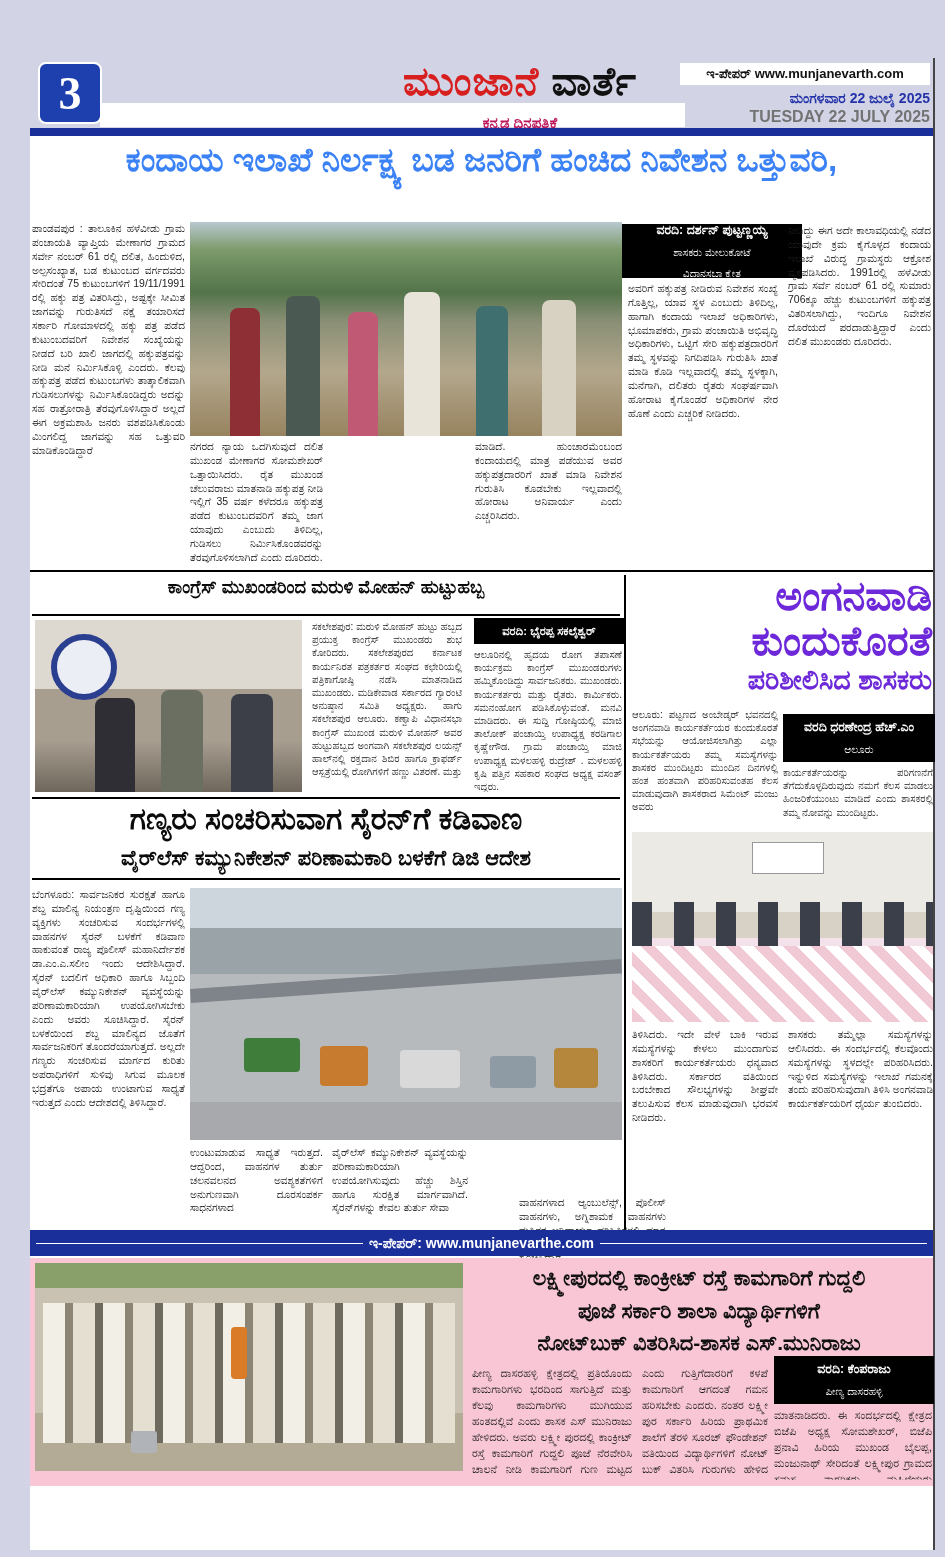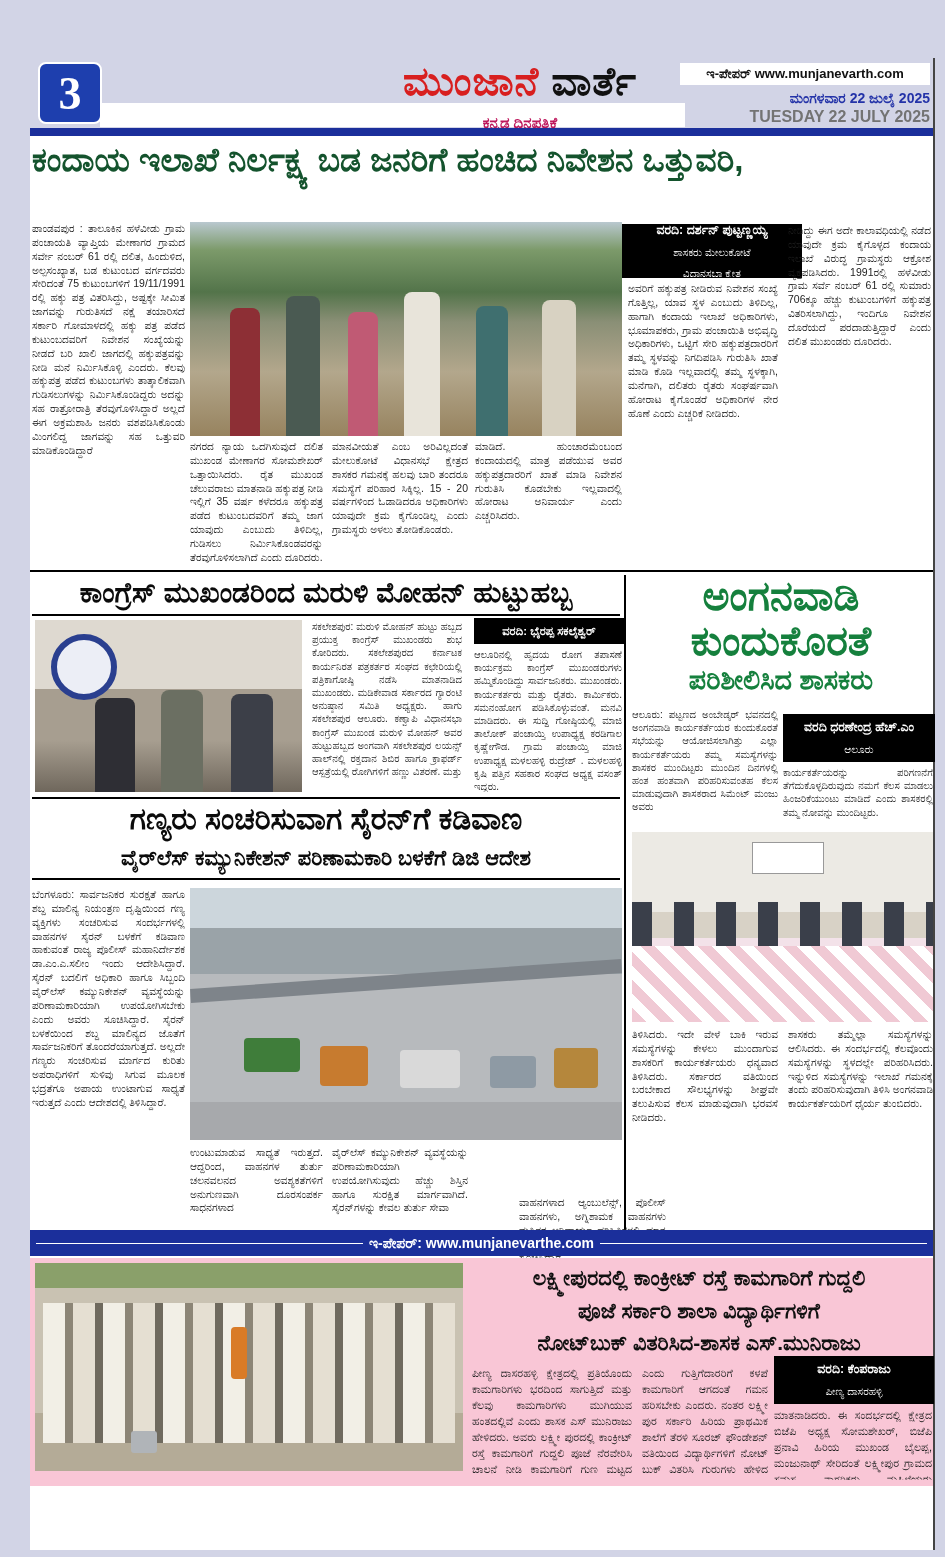--- a/index.html
+++ b/index.html
@@ -25,21 +25,21 @@
   .masthead .t{font-size:40px;font-weight:bold;letter-spacing:1px;line-height:1.05;}
   .masthead .red{color:#d81f1f;}
   .masthead .blk{color:#111;}
   .masthead .tag{font-size:15px;font-weight:bold;color:#be185d;margin-top:12px;}
   .epaperbox{left:650px;top:5px;width:250px;height:22px;background:#ffffff;
     display:flex;align-items:center;justify-content:center;font-weight:bold;color:#111;font-size:13px;}
   .datekn{left:650px;top:32px;width:250px;text-align:right;color:#2433a8;font-weight:bold;font-size:14px;}
   .dateen{left:650px;top:50px;width:250px;text-align:right;color:#737373;font-weight:bold;font-size:16px;}
   .navybar{left:0;top:70px;width:903px;height:8px;background:#1b2f9b;}
 
-  .h1{left:2px;top:82px;width:899px;text-align:left;color:#14532d;
+  .h1{left:2px;top:82px;width:899px;text-align:center;color:#3b82f6;
       font-weight:bold;font-size:33px;line-height:1.2;}
 
   .col{font-size:10.5px;line-height:1.32;text-align:justify;color:#1c1c1c;overflow:hidden;}
   .byline{background:#000;color:#fff;text-align:center;overflow:hidden;
       display:flex;flex-direction:column;justify-content:center;border:1px solid #000;}
   .byline .b1{font-weight:bold;font-size:12.5px;}
   .byline .b2{font-size:10.5px;margin-top:8px;}
 
   .rule{background:#000;}
   .h2{font-weight:bold;color:#0b0b0b;text-align:center;}
@@ -85,35 +85,34 @@
   <div class="abs photo" style="left:160px;top:164px;width:432px;height:214px;background:linear-gradient(180deg,#b9c8cf 0px,#7c9a6a 28px,#53744a 70px,#8a8f76 100px,#b3a78c 150px,#97835f 214px);">
     <div class="fig" style="left:40px;top:86px;width:30px;height:128px;background:#8d2f35;"></div>
     <div class="fig" style="left:96px;top:74px;width:34px;height:140px;background:#4a5a52;"></div>
     <div class="fig" style="left:158px;top:90px;width:30px;height:124px;background:#c05a74;"></div>
     <div class="fig" style="left:214px;top:70px;width:36px;height:144px;background:#e8e4da;"></div>
     <div class="fig" style="left:286px;top:84px;width:32px;height:130px;background:#3f6f6f;"></div>
     <div class="fig" style="left:352px;top:78px;width:34px;height:136px;background:#d8d2c2;"></div>
   </div>
 
   <div class="abs col" style="left:160px;top:382px;width:133px;height:128px;">ನಗರದ ನ್ಯಾಯ ಒದಗಿಸುವುದೆ ದಲಿತ ಮುಖಂಡ ಮೇಣಾಗರ ಸೋಮಶೇಖರ್ ಒತ್ತಾಯಿಸಿದರು. ರೈತ ಮುಖಂಡ ಚೆಲುವರಾಜು ಮಾತನಾಡಿ ಹಕ್ಕುಪತ್ರ ನೀಡಿ ಇಲ್ಲಿಗೆ 35 ವರ್ಷ ಕಳೆದರೂ ಹಕ್ಕುಪತ್ರ ಪಡೆದ ಕುಟುಂಬದವರಿಗೆ ತಮ್ಮ ಜಾಗ ಯಾವುದು ಎಂಬುದು ತಿಳಿದಿಲ್ಲ, ಗುಡಿಸಲು ನಿರ್ಮಿಸಿಕೊಂಡವರನ್ನು ತೆರವುಗೊಳಿಸಲಾಗಿದೆ ಎಂದು ದೂರಿದರು.</div>
-  <div class="abs col" style="left:302px;top:382px;width:136px;height:128px;">ಮಾನವೀಯತೆ ಎಂಬ ಅರಿವಿಲ್ಲದಂತೆ ಮೇಲುಕೋಟೆ ವಿಧಾನಸಭೆ ಕ್ಷೇತ್ರದ ಶಾಸಕರ ಗಮನಕ್ಕೆ ಹಲವು ಬಾರಿ ತಂದರೂ ಸಮಸ್ಯೆಗೆ ಪರಿಹಾರ ಸಿಕ್ಕಿಲ್ಲ. 15 - 20 ವರ್ಷಗಳಿಂದ ಓಡಾಡಿದರೂ ಅಧಿಕಾರಿಗಳು ಯಾವುದೇ ಕ್ರಮ ಕೈಗೊಂಡಿಲ್ಲ ಎಂದು ಗ್ರಾಮಸ್ಥರು ಅಳಲು ತೋಡಿಕೊಂಡರು.</div>
   <div class="abs col" style="left:445px;top:382px;width:147px;height:128px;">ಮಾಡಿದೆ. ಹುಂಚಾರಮೆಂಬಂದ ಕಂದಾಯದಲ್ಲಿ ಮಾತ್ರ ಪಡೆಯುವ ಅವರ ಹಕ್ಕುಪತ್ರದಾರರಿಗೆ ಖಾತೆ ಮಾಡಿ ನಿವೇಶನ ಗುರುತಿಸಿ ಕೊಡಬೇಕು ಇಲ್ಲವಾದಲ್ಲಿ ಹೋರಾಟ ಅನಿವಾರ್ಯ ಎಂದು ಎಚ್ಚರಿಸಿದರು.</div>
 
   <div class="abs byline" style="left:592px;top:166px;width:178px;height:52px;">
     <div class="b1">ವರದಿ: ದರ್ಶನ್ ಪುಟ್ಟಣ್ಣಯ್ಯ</div>
     <div class="b2">ಶಾಸಕರು ಮೇಲುಕೋಟೆ</div>
     <div class="b2">ವಿಧಾನಸಭಾ ಕ್ಷೇತ್ರ</div>
   </div>
   <div class="abs col" style="left:598px;top:224px;width:150px;height:286px;">ಅವರಿಗೆ ಹಕ್ಕುಪತ್ರ ನೀಡಿರುವ ನಿವೇಶನ ಸಂಖ್ಯೆ ಗೊತ್ತಿಲ್ಲ, ಯಾವ ಸ್ಥಳ ಎಂಬುದು ತಿಳಿದಿಲ್ಲ, ಹಾಗಾಗಿ ಕಂದಾಯ ಇಲಾಖೆ ಅಧಿಕಾರಿಗಳು, ಭೂಮಾಪಕರು, ಗ್ರಾಮ ಪಂಚಾಯಿತಿ ಅಭಿವೃದ್ಧಿ ಅಧಿಕಾರಿಗಳು, ಒಟ್ಟಿಗೆ ಸೇರಿ ಹಕ್ಕುಪತ್ರದಾರರಿಗೆ ತಮ್ಮ ಸ್ಥಳವನ್ನು ನಿಗದಿಪಡಿಸಿ ಗುರುತಿಸಿ ಖಾತೆ ಮಾಡಿ ಕೊಡಿ ಇಲ್ಲವಾದಲ್ಲಿ ತಮ್ಮ ಸ್ಥಳಕ್ಕಾಗಿ, ಮನೆಗಾಗಿ, ದಲಿತರು ರೈತರು ಸಂಘರ್ಷವಾಗಿ ಹೋರಾಟ ಕೈಗೊಂಡರೆ ಅಧಿಕಾರಿಗಳ ನೇರ ಹೊಣೆ ಎಂದು ಎಚ್ಚರಿಕೆ ನೀಡಿದರು.</div>
   <div class="abs col" style="left:758px;top:166px;width:143px;height:344px;">ನೀಡಿದ್ದು ಈಗ ಅದೇ ಕಾಲಾವಧಿಯಲ್ಲಿ ನಡೆದ ಯಾವುದೇ ಕ್ರಮ ಕೈಗೊಳ್ಳದ ಕಂದಾಯ ಇಲಾಖೆ ವಿರುದ್ಧ ಗ್ರಾಮಸ್ಥರು ಆಕ್ರೋಶ ವ್ಯಕ್ತಪಡಿಸಿದರು. 1991ರಲ್ಲಿ ಹಳೆವೀಡು ಗ್ರಾಮ ಸರ್ವೆ ನಂಬರ್ 61 ರಲ್ಲಿ ಸುಮಾರು 706ಕ್ಕೂ ಹೆಚ್ಚು ಕುಟುಂಬಗಳಿಗೆ ಹಕ್ಕುಪತ್ರ ವಿತರಿಸಲಾಗಿದ್ದು, ಇಂದಿಗೂ ನಿವೇಶನ ದೊರೆಯದೆ ಪರದಾಡುತ್ತಿದ್ದಾರೆ ಎಂದು ದಲಿತ ಮುಖಂಡರು ದೂರಿದರು.</div>
 
   <div class="abs rule" style="left:0;top:512px;width:903px;height:2px;"></div>
   <div class="abs rule" style="left:594px;top:517px;width:2px;height:655px;"></div>
 
-  <div class="abs h2" style="left:2px;top:519px;width:588px;font-size:28px;">ಕಾಂಗ್ರೆಸ್ ಮುಖಂಡರಿಂದ ಮರುಳಿ ಮೋಹನ್ ಹುಟ್ಟುಹಬ್ಬ</div>
+  <div class="abs h2" style="left:2px;top:519px;width:588px;font-size:18px;">ಕಾಂಗ್ರೆಸ್ ಮುಖಂಡರಿಂದ ಮರುಳಿ ಮೋಹನ್ ಹುಟ್ಟುಹಬ್ಬ</div>
   <div class="abs rule" style="left:2px;top:556px;width:588px;height:2px;"></div>
 
   <div class="abs photo" style="left:5px;top:562px;width:267px;height:172px;background:linear-gradient(180deg,#ded9d0 0 40%,#a79e90 40% 70%,#6f675c 100%);">
     <div style="position:absolute;left:16px;top:14px;width:54px;height:54px;border-radius:50%;border:6px solid #2a3f8f;background:#eceef6;"></div>
     <div class="fig" style="left:60px;top:78px;width:40px;height:94px;background:#2e2e34;"></div>
     <div class="fig" style="left:126px;top:70px;width:42px;height:102px;background:#6b6f62;"></div>
     <div class="fig" style="left:196px;top:74px;width:42px;height:98px;background:#3c3f48;"></div>
   </div>
   <div class="abs col" style="left:282px;top:562px;width:150px;height:172px;font-size:10px;">ಸಕಲೇಶಪುರ: ಮರುಳಿ ಮೋಹನ್ ಹುಟ್ಟು ಹಬ್ಬದ ಪ್ರಯುಕ್ತ ಕಾಂಗ್ರೆಸ್ ಮುಖಂಡರು ಶುಭ ಕೋರಿದರು. ಸಕಲೇಶಪುರದ ಕರ್ನಾಟಕ ಕಾರ್ಯನಿರತ ಪತ್ರಕರ್ತರ ಸಂಘದ ಕಛೇರಿಯಲ್ಲಿ ಪತ್ರಿಕಾಗೋಷ್ಠಿ ನಡೆಸಿ ಮಾತನಾಡಿದ ಮುಖಂಡರು. ಮಡಿಕೇವಾಡ ಸರ್ಕಾರದ ಗ್ಯಾರಂಟಿ ಅನುಷ್ಠಾನ ಸಮಿತಿ ಅಧ್ಯಕ್ಷರು. ಹಾಗು ಸಕಲೇಶಪುರ ಆಲೂರು. ಕಣ್ವಾಪಿ ವಿಧಾನಸಭಾ ಕಾಂಗ್ರೆಸ್ ಮುಖಂಡ ಮರುಳಿ ಮೋಹನ್ ಅವರ ಹುಟ್ಟುಹಬ್ಬದ ಅಂಗವಾಗಿ ಸಕಲೇಶಪುರ ಲಯನ್ಸ್ ಹಾಲ್‌ನಲ್ಲಿ ರಕ್ತದಾನ ಶಿಬಿರ ಹಾಗೂ ಕ್ರಾಫರ್ಡ್ ಆಸ್ಪತ್ರೆಯಲ್ಲಿ ರೋಗಿಗಳಿಗೆ ಹಣ್ಣು ವಿತರಣೆ. ಮತ್ತು</div>
   <div class="abs byline" style="left:444px;top:560px;width:148px;height:24px;">
@@ -136,21 +135,21 @@
     <div style="position:absolute;left:210px;top:162px;width:60px;height:38px;background:#d9d9d9;border-radius:4px;"></div>
     <div style="position:absolute;left:300px;top:168px;width:46px;height:32px;background:#8e9aa4;border-radius:4px;"></div>
     <div style="position:absolute;left:364px;top:160px;width:44px;height:40px;background:#b5873c;border-radius:4px;"></div>
     <div style="position:absolute;left:0;top:214px;width:432px;height:38px;background:#a7a9ac;"></div>
   </div>
 
   <div class="abs col" style="left:160px;top:1088px;width:133px;height:84px;">ಉಂಟುಮಾಡುವ ಸಾಧ್ಯತೆ ಇರುತ್ತದೆ. ಆದ್ದರಿಂದ, ವಾಹನಗಳ ತುರ್ತು ಚಲನವಲನದ ಅವಶ್ಯಕತೆಗಳಿಗೆ ಅನುಗುಣವಾಗಿ ದೂರಸಂಪರ್ಕ ಸಾಧನಗಳಾದ</div>
   <div class="abs col" style="left:302px;top:1088px;width:136px;height:84px;">ವೈರ್‌ಲೆಸ್ ಕಮ್ಯುನಿಕೇಶನ್ ವ್ಯವಸ್ಥೆಯನ್ನು ಪರಿಣಾಮಕಾರಿಯಾಗಿ ಉಪಯೋಗಿಸುವುದು ಹೆಚ್ಚು ಶಿಸ್ತಿನ ಹಾಗೂ ಸುರಕ್ಷಿತ ಮಾರ್ಗವಾಗಿದೆ. ಸೈರನ್‌ಗಳನ್ನು ಕೇವಲ ತುರ್ತು ಸೇವಾ</div>
   <div class="abs col" style="left:445px;top:1138px;width:147px;height:84px;margin-left:44px;">ವಾಹನಗಳಾದ ಆ್ಯಂಬುಲೆನ್ಸ್, ಪೊಲೀಸ್ ವಾಹನಗಳು, ಅಗ್ನಿಶಾಮಕ ವಾಹನಗಳು ಮತ್ತಿತರ ಅನಿವಾರ್ಯ ಪರಿಸ್ಥಿತಿಗಳಲ್ಲಿ ಮಾತ್ರ ಬಳಸಬೇಕು ಎಂದು ಡಿಜಿ ತಮ್ಮ ಆದೇಶದಲ್ಲಿ ಸೂಚಿಸಿದ್ದಾರೆ.</div>
 
-  <div class="abs" style="left:600px;top:516px;width:302px;text-align:center;color:#15803d;font-weight:bold;">
+  <div class="abs" style="left:600px;top:516px;width:302px;text-align:right;color:#6d28d9;font-weight:bold;">
     <div style="font-size:41px;line-height:1.1;">ಅಂಗನವಾಡಿ</div>
     <div style="font-size:41px;line-height:1.1;">ಕುಂದುಕೊರತೆ</div>
     <div style="font-size:27px;line-height:1.2;">ಪರಿಶೀಲಿಸಿದ ಶಾಸಕರು</div>
   </div>
 
   <div class="abs col" style="left:602px;top:650px;width:146px;height:122px;font-size:10px;">ಆಲೂರು: ಪಟ್ಟಣದ ಅಂಬೇಡ್ಕರ್ ಭವನದಲ್ಲಿ ಅಂಗನವಾಡಿ ಕಾರ್ಯಕರ್ತೆಯರ ಕುಂದುಕೊರತೆ ಸಭೆಯನ್ನು ಆಯೋಜಿಸಲಾಗಿತ್ತು ಎಲ್ಲಾ ಕಾರ್ಯಕರ್ತೆಯರು ತಮ್ಮ ಸಮಸ್ಯೆಗಳನ್ನು ಶಾಸಕರ ಮುಂದಿಟ್ಟರು ಮುಂದಿನ ದಿನಗಳಲ್ಲಿ ಹಂತ ಹಂತವಾಗಿ ಪರಿಹರಿಸುವಂತಹ ಕೆಲಸ ಮಾಡುವುದಾಗಿ ಶಾಸಕರಾದ ಸಿಮೆಂಟ್ ಮಂಜು ಅವರು</div>
   <div class="abs byline" style="left:753px;top:656px;width:150px;height:46px;">
     <div class="b1">ವರದಿ ಧರಣೇಂದ್ರ ಹೆಚ್.ಎಂ</div>
     <div class="b2">ಆಲೂರು</div>
   </div>

